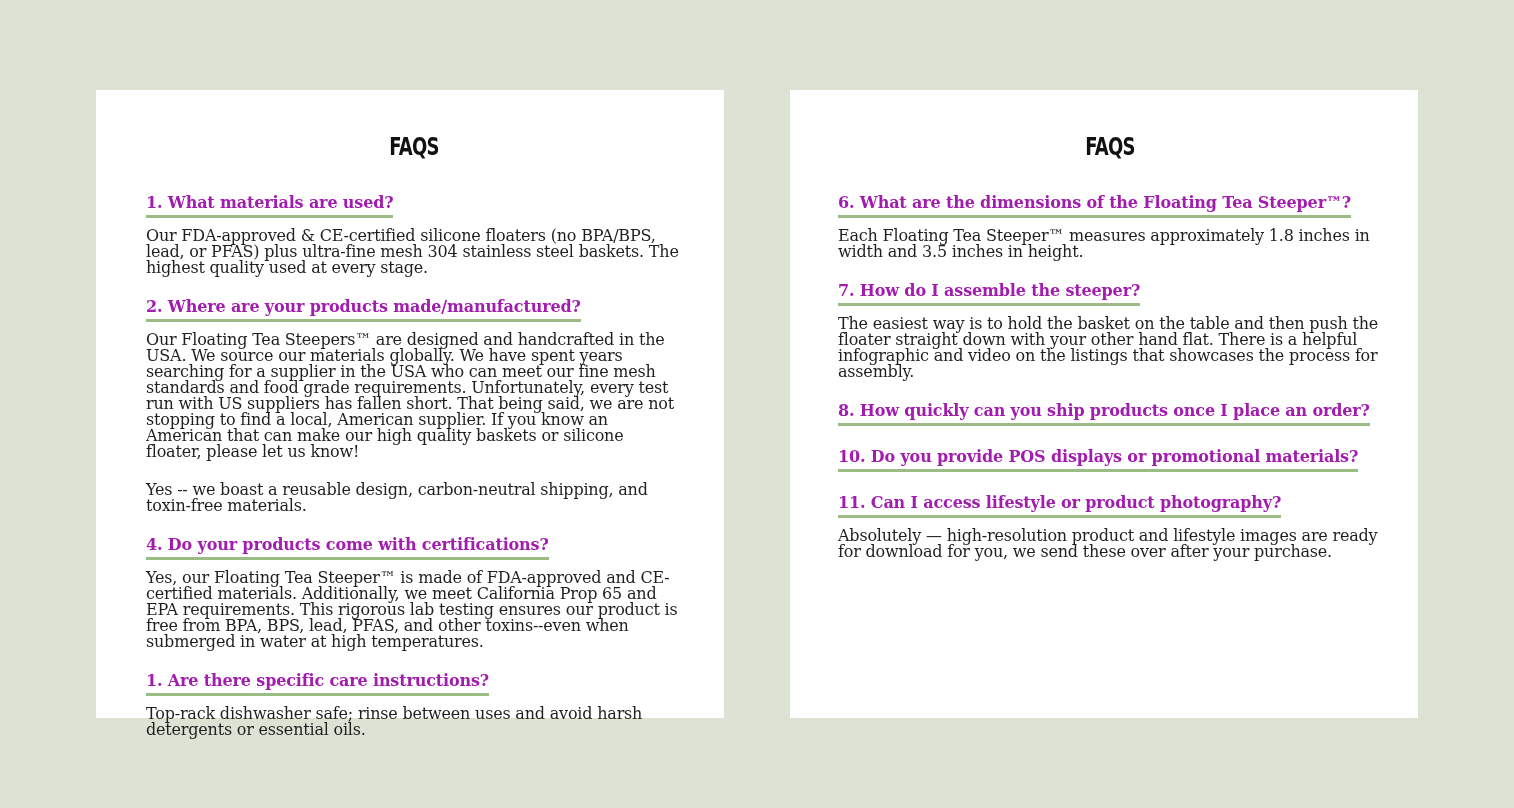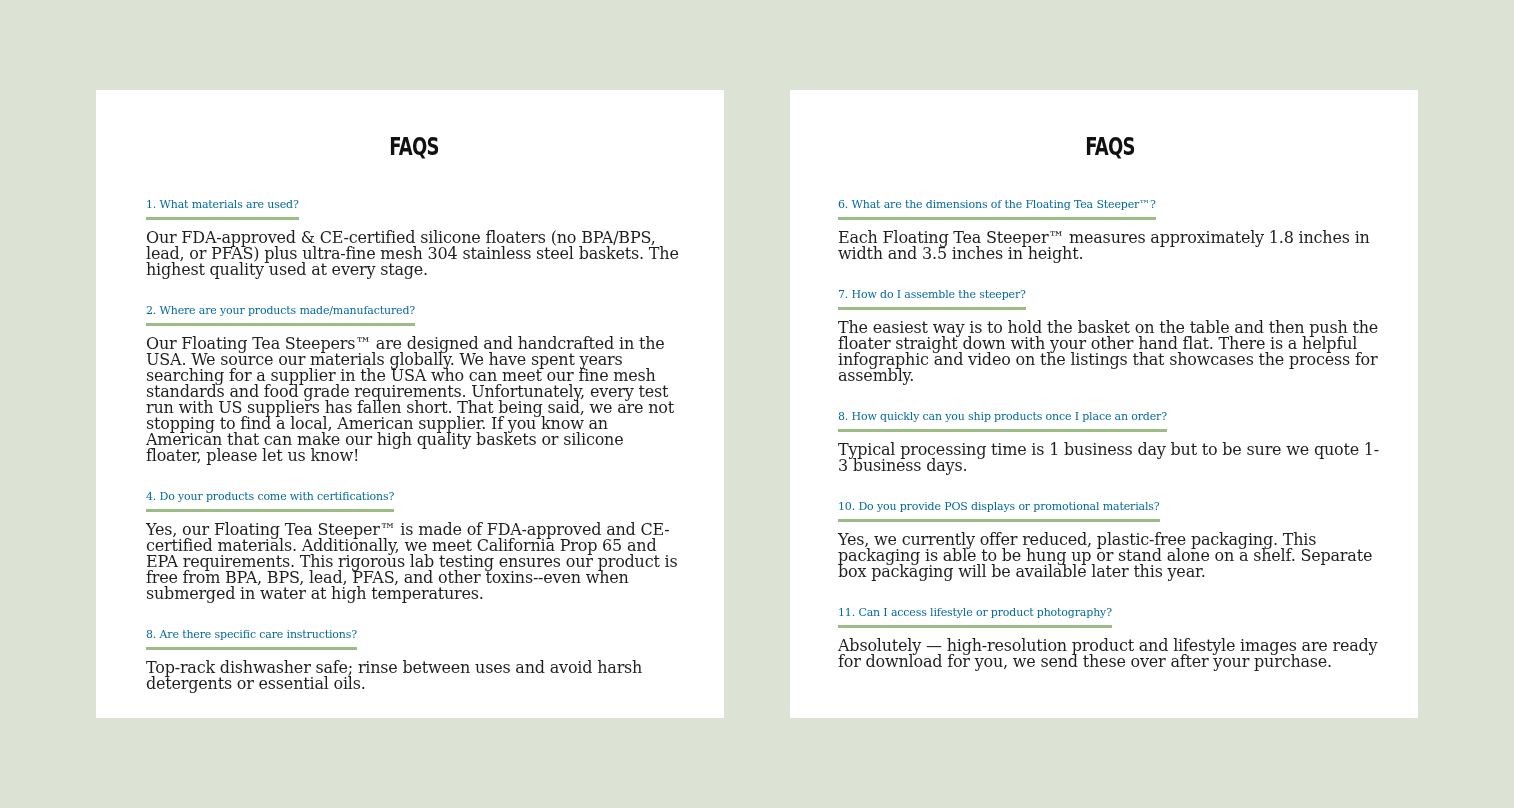--- a/index.html
+++ b/index.html
@@ -35,23 +35,23 @@
       transform: scaleX(0.72);
       margin-top: 42px;
       height: 30px;
       line-height: 30px;
     }
     .faq-list { margin-top: 32px; }
     .faq-item { margin-bottom: 22px; }
     .faq-q {
       display: inline-block;
       font-family: "DejaVu Serif", serif;
-      font-weight: normal;
-      font-size: 11px;
-      color: #0369a1;
+      font-weight: bold;
+      font-size: 16px;
+      color: #a21caf;
       padding-bottom: 5px;
       border-bottom: 3px solid #9bbc85;
       line-height: 15px;
       letter-spacing: -0.15px;
     }
     .faq-a {
       font-family: "DejaVu Serif", serif;
       font-size: 16px;
       color: #1f1f1f;
       line-height: 16px;
@@ -69,52 +69,51 @@
     <div class="faq-list">
       <div class="faq-item">
         <div class="faq-q">1. What materials are used?</div>
         <p class="faq-a">Our FDA-approved &amp; CE-certified silicone floaters (no BPA/BPS, lead, or PFAS) plus ultra-fine mesh 304 stainless steel baskets. The highest quality used at every stage.</p>
       </div>
       <div class="faq-item">
         <div class="faq-q">2. Where are your products made/manufactured?</div>
         <p class="faq-a">Our Floating Tea Steepers™ are designed and handcrafted in the USA. We source our materials globally. We have spent years searching for a supplier in the USA who can meet our fine mesh standards and food grade requirements. Unfortunately, every test run with US suppliers has fallen short. That being said, we are not stopping to find a local, American supplier. If you know an American that can make our high quality baskets or silicone floater, please let us know!</p>
       </div>
       <div class="faq-item">
+        <p class="faq-a">Yes -- we boast a reusable design, carbon-neutral shipping, and toxin-free materials.</p>
       </div>
       <div class="faq-item">
         <div class="faq-q">4. Do your products come with certifications?</div>
         <p class="faq-a">Yes, our Floating Tea Steeper™ is made of FDA-approved and CE-certified materials. Additionally, we meet California Prop 65 and EPA requirements. This rigorous lab testing ensures our product is free from BPA, BPS, lead, PFAS, and other toxins--even when submerged in water at high temperatures.</p>
       </div>
       <div class="faq-item">
-        <div class="faq-q">8. Are there specific care instructions?</div>
+        <div class="faq-q">1. Are there specific care instructions?</div>
         <p class="faq-a">Top-rack dishwasher safe; rinse between uses and avoid harsh detergents or essential oils.</p>
       </div>
     </div>
   </section>
 
   <section class="card right">
     <h1 class="card-title">FAQS</h1>
     <div class="faq-list">
       <div class="faq-item">
         <div class="faq-q">6. What are the dimensions of the Floating Tea Steeper™?</div>
         <p class="faq-a">Each Floating Tea Steeper™ measures approximately 1.8 inches in width and 3.5 inches in height.</p>
       </div>
       <div class="faq-item">
         <div class="faq-q">7. How do I assemble the steeper?</div>
         <p class="faq-a">The easiest way is to hold the basket on the table and then push the floater straight down with your other hand flat. There is a helpful infographic and video on the listings that showcases the process for assembly.</p>
       </div>
       <div class="faq-item">
         <div class="faq-q">8. How quickly can you ship products once I place an order?</div>
-        <p class="faq-a">Typical processing time is 1 business day but to be sure we quote 1-3 business days.</p>
       </div>
       <div class="faq-item">
       </div>
       <div class="faq-item">
         <div class="faq-q">10. Do you provide POS displays or promotional materials?</div>
-        <p class="faq-a">Yes, we currently offer reduced, plastic-free packaging. This packaging is able to be hung up or stand alone on a shelf. Separate box packaging will be available later this year.</p>
       </div>
       <div class="faq-item">
         <div class="faq-q">11. Can I access lifestyle or product photography?</div>
         <p class="faq-a">Absolutely — high-resolution product and lifestyle images are ready for download for you, we send these over after your purchase.</p>
       </div>
     </div>
   </section>
 
 </div>
 

